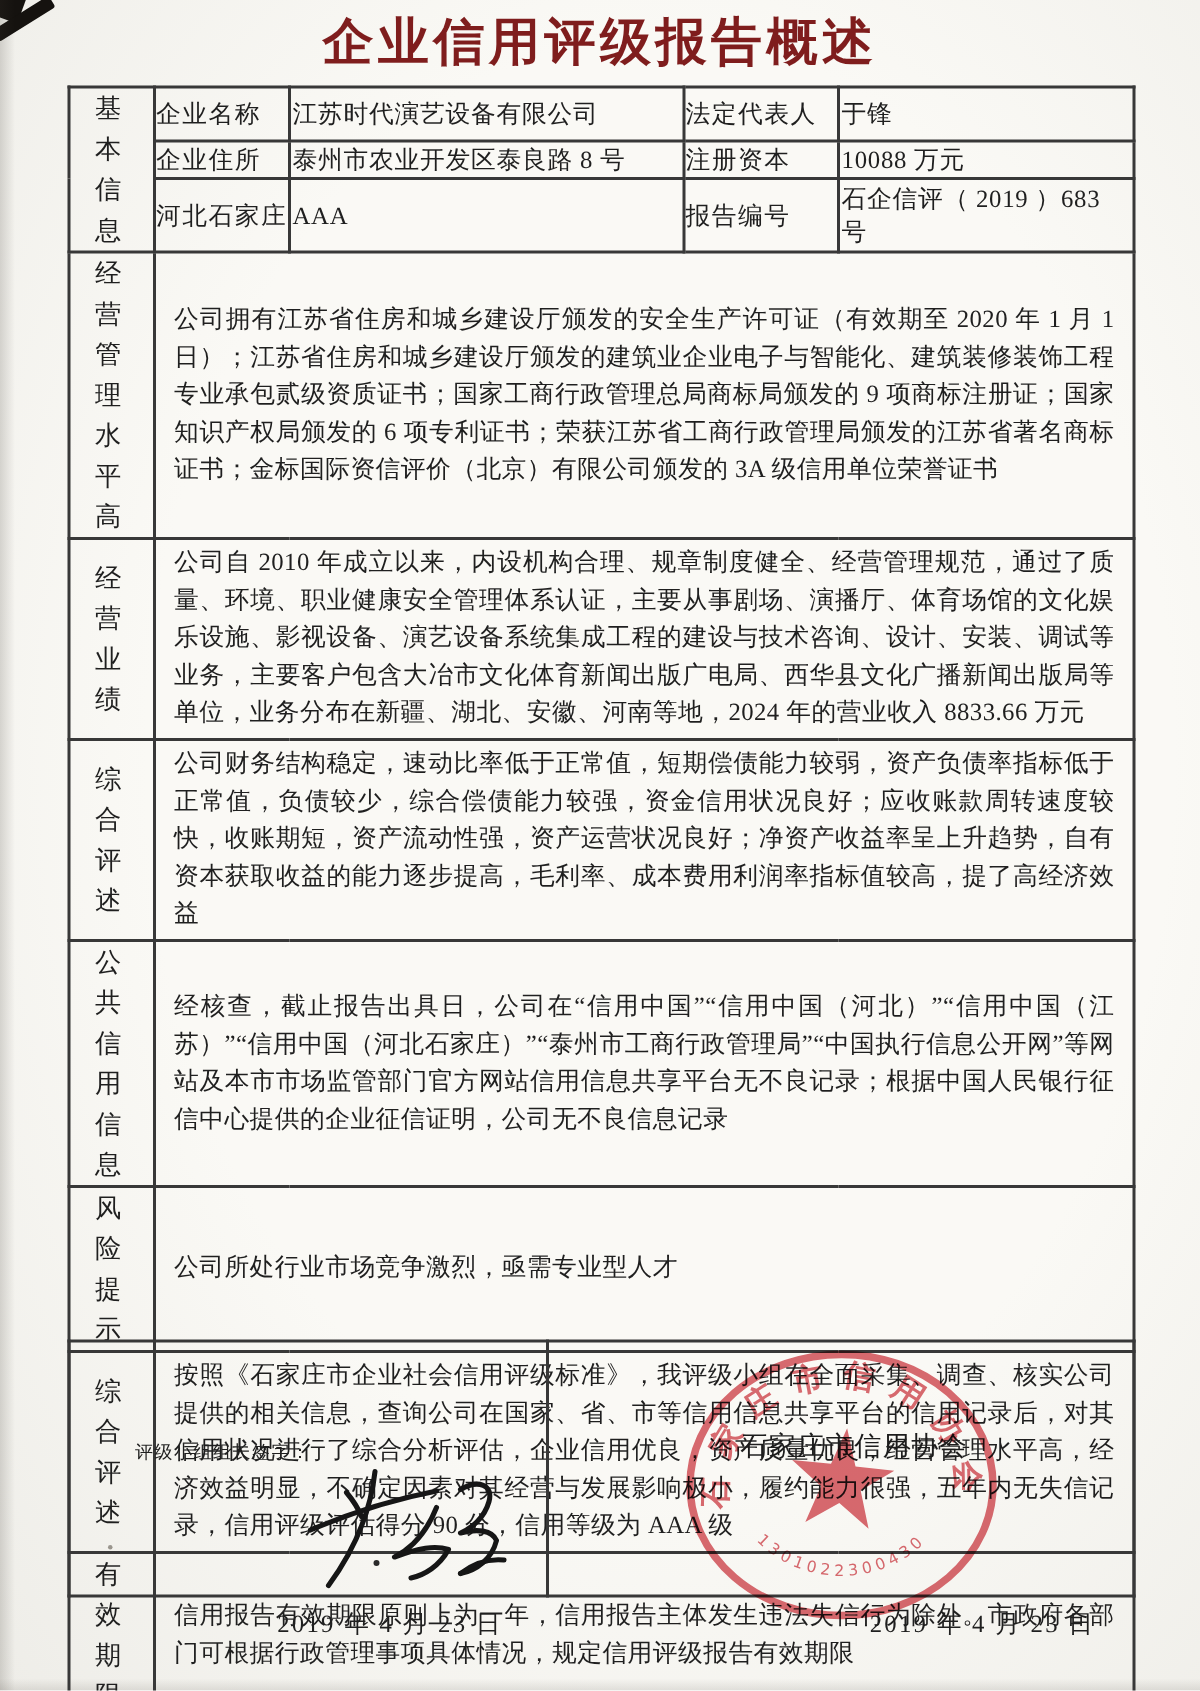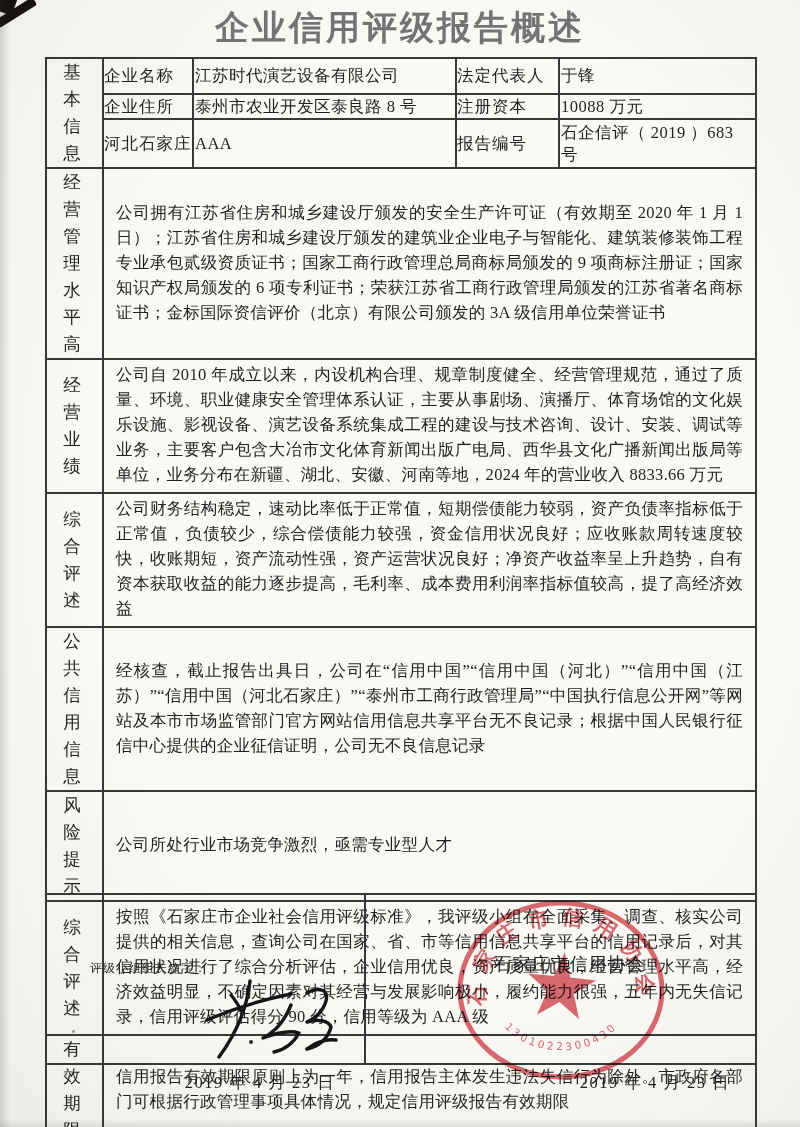--- a/index.html
+++ b/index.html
@@ -11,21 +11,21 @@
   }
   .page{position:absolute;inset:0;}
   
   .corner-smudge{position:absolute;left:-6px;top:8px;width:44px;height:9px;background:#15120f;transform:rotate(-32deg);border-radius:2px;}
   .corner-smudge2{position:absolute;left:-10px;top:-10px;width:26px;height:22px;background:#15120f;transform:rotate(20deg);}
   .edge-shade{position:absolute;left:0;top:0;bottom:0;width:10px;background:linear-gradient(to right,rgba(60,55,48,.18),rgba(60,55,48,0));}
   .bottom-shade{position:absolute;left:0;right:0;bottom:0;height:8px;background:linear-gradient(to top,rgba(60,55,48,.12),rgba(60,55,48,0));}
 
   .title{
     position:absolute;top:5px;left:0;width:100%;text-align:center;
-    font-size:34px;font-weight:bold;letter-spacing:3px;color:#737373;
+    font-size:34px;font-weight:bold;letter-spacing:3px;color:#7f1d1d;
   }
 
   table{border-collapse:collapse;table-layout:fixed;position:absolute;background:transparent;}
   td{border:2px solid #383838;padding:0;vertical-align:middle;}
   .main{left:45px;top:57px;width:710px;}
   .footer-tbl{left:45px;top:893px;width:710px;}
 
   .sec-cell{text-align:center;}
   .sec-label{display:inline-block;width:44px;font-size:17.5px;line-height:27px;letter-spacing:5px;word-break:break-all;text-align:center;}
   .lbl-cell{text-align:left;font-size:16.5px;letter-spacing:1px;}

